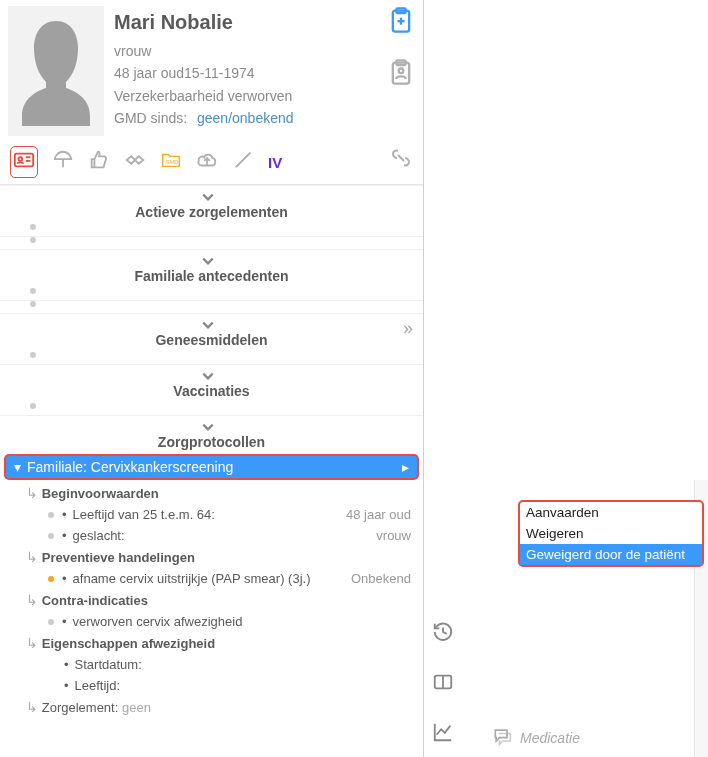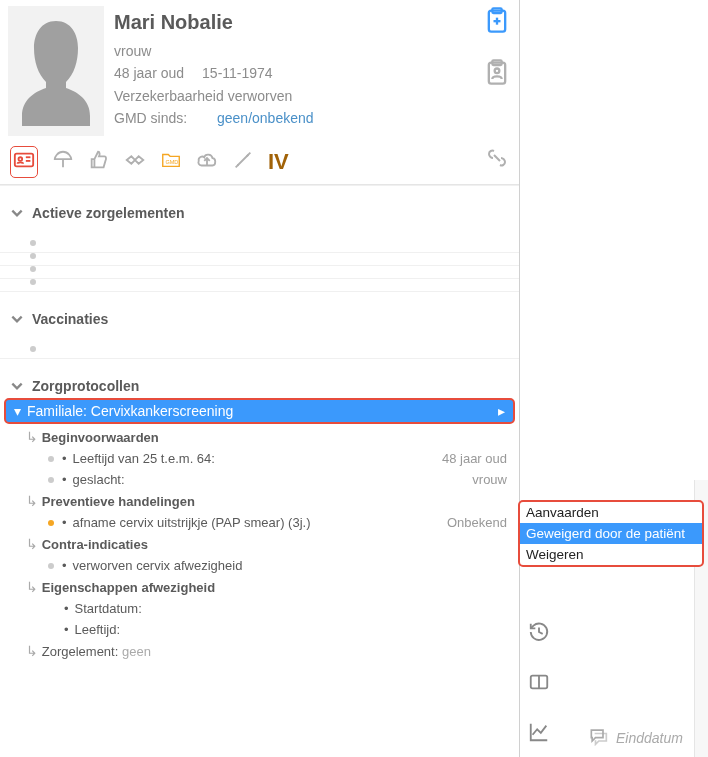--- a/index.html
+++ b/index.html
@@ -1,43 +1,43 @@
 <!DOCTYPE html>
 <html><head>
 <meta charset="utf-8">
 <style>
   * { box-sizing: border-box; margin: 0; padding: 0; font-family: Arial, Helvetica, sans-serif; }
   body { width: 708px; height: 757px; background: #fff; overflow: hidden; position: relative; }
   .app { display: flex; width: 100%; height: 100%; }
-  .left-col { width: 520px; border-right: 1px solid #d0d0d0; display: flex; flex-direction: column; }
+  .left-col { width: 424px; border-right: 1px solid #d0d0d0; display: flex; flex-direction: column; }
   .right-col { flex: 1; position: relative; background: #fff; }
 
   
   .patient-header { display: flex; padding: 6px 8px 4px 8px; position: relative; }
   .avatar { width: 96px; height: 130px; background: #f2f2f2; display: flex; align-items: center; justify-content: center; }
   .avatar svg { width: 80px; height: 110px; }
   .patient-info { flex: 1; padding-left: 10px; color: #888; font-size: 14px; line-height: 1.6; }
   .patient-name { color: #5a5a5a; font-weight: bold; font-size: 20px; margin-bottom: 2px; }
   .info-row { color: #8c8c8c; font-size: 14px; }
-  .info-row .spaced { margin-left: 18px; }
+  .info-row .spaced { }
   .label-blue { color: #4a90c8; }
   .header-icons { position: absolute; right: 8px; top: 6px; display: flex; flex-direction: column; gap: 20px; align-items: center; }
   .header-icons svg { width: 28px; height: 28px; }
 
   
   .icon-row { display: flex; align-items: center; gap: 14px; padding: 6px 10px; border-bottom: 1px solid #e5e5e5; position: relative; }
   .icon-row svg { width: 22px; height: 22px; }
   .icon-row .active { border: 1.5px solid #e74c3c; border-radius: 5px; padding: 2px; }
   .icon-row-right { position: absolute; right: 10px; top: 6px; }
   .icon-row-right svg { width: 24px; height: 24px; }
 
   
   .sections { overflow-y: auto; flex: 1; }
   .section { border-top: 1px solid #f0f0f0; }
-  .section-header { display: flex; align-items: center; padding: 19px 10px; cursor: pointer; position: relative; }
+  .section-header { display: flex; align-items: center; padding: 4px 10px; cursor: pointer; position: relative; flex-direction: column; }
   .chev { width: 14px; height: 14px; margin-right: 8px; display:inline-flex; align-items:center; justify-content:center;}
   .section-title { font-weight: bold; color: #5a5a5a; font-size: 14px; }
   .section-body { padding: 0 10px 6px 30px; }
   .bullet-line { display:flex; align-items:center; color:#aaa; font-size:13px; }
   .bullet-dot { width:6px; height:6px; border-radius:50%; background:#ccc; margin-right:8px; flex-shrink:0; }
   .more-arrow { position:absolute; right:12px; color:#aaa; font-size:18px; letter-spacing:-2px; }
 
   
   .protocol-highlight { background: #3B99FC; color: #fff; display: flex; align-items: center; padding: 3px 8px; border: 2px solid #e74c3c; border-radius: 5px; margin: 2px 4px; position: relative; font-size: 14px; }
   .protocol-highlight .tri { margin-right: 6px; }
@@ -82,21 +82,21 @@
       </div>
       <div class="patient-info">
         <div class="patient-name">Mari Nobalie</div>
         <div class="info-row">vrouw</div>
         <div class="info-row">
           <span>48 jaar oud</span><span class="spaced">15-11-1974</span>
         </div>
         <div class="info-row">Verzekerbaarheid verworven</div>
         <div class="info-row">
           <span>GMD sinds:</span>
-          <span class="label-blue" style="margin-left:26px">geen/onbekend</span>
+          <span class="label-blue" style="margin-left:6px">geen/onbekend</span>
         </div>
       </div>
       <div class="header-icons">
         <span><svg viewBox="0 0 24 24" fill="none" stroke="#3B99FC" stroke-width="2">
               <rect x="5" y="4" width="14" height="18" rx="2"></rect>
               <rect x="8" y="2" width="8" height="4" rx="1"></rect>
               <line x1="12" y1="10" x2="12" y2="16"></line>
               <line x1="9" y1="13" x2="15" y2="13"></line>
             </svg></span>
         <span><svg viewBox="0 0 24 24" fill="none" stroke="#b0b0b0" stroke-width="2">
@@ -133,21 +133,21 @@
       <span><svg viewBox="0 0 24 24" fill="none" stroke="#b0b0b0" stroke-width="2">
             <path d="M6 18 C3 18 2 15 3 13 C2 9 7 7 9 9 C10 5 17 5 18 10 C22 10 22 18 18 18 Z"></path>
             <line x1="12" y1="18" x2="12" y2="10"></line>
             <polyline points="9 13 12 10 15 13"></polyline>
           </svg></span>
       <span><svg viewBox="0 0 24 24" fill="none" stroke="#b0b0b0" stroke-width="2">
             <line x1="18" y1="6" x2="6" y2="18"></line>
             <line x1="20" y1="4" x2="16" y2="8"></line>
             <line x1="4" y1="20" x2="7" y2="17"></line>
           </svg></span>
-      <span style="color:#a16207;font-size:22px;font-weight:600;text-align:center;">IV</span>
+      <span style="color:#6d28d9;font-size:15px;font-weight:600;text-align:center;">IV</span>
       <span class="icon-row-right"><svg viewBox="0 0 24 24" fill="none" stroke="#b0b0b0" stroke-width="2">
             <path d="M8 12 C6 12 4 10 4 8 C4 5 7 4 9 5 M16 12 C18 12 20 14 20 16 C20 19 17 20 15 19 M9 9 L15 15"></path>
           </svg></span>
     </div>
 
     <div class="sections">
 
       <div class="section">
         <div class="section-header">
             <span class="chev">
@@ -165,30 +165,54 @@
       </div>
 
       <div class="section">
         <div class="section-body">
             <div class="bullet-line">
               <span class="bullet-dot"></span>
             </div>
           </div>
       </div>
 
-
-      <div class="section">
-        <div class="section-body">
-            <div class="bullet-line">
-              <span class="bullet-dot"></span>
-            </div>
-          </div>
-      </div>
-
-      <div class="section">
+      <div class="section">
+        <div class="section-header">
+            <span class="chev">
+              <svg viewBox="0 0 12 12">
+                <polyline points="2 4 6 8 10 4" fill="none" stroke="#888" stroke-width="2"></polyline>
+              </svg>
+            </span>
+            <span class="section-title">Familiale antecedenten</span>
+          </div>
+        <div class="section-body">
+            <div class="bullet-line">
+              <span class="bullet-dot"></span>
+            </div>
+          </div>
+      </div>
+
+      <div class="section">
+        <div class="section-body">
+            <div class="bullet-line">
+              <span class="bullet-dot"></span>
+            </div>
+          </div>
+      </div>
+
+      <div class="section">
+        <div class="section-header">
+            <span class="chev">
+              <svg viewBox="0 0 12 12">
+                <polyline points="2 4 6 8 10 4" fill="none" stroke="#888" stroke-width="2"></polyline>
+              </svg>
+            </span>
+            <span class="section-title">Geneesmiddelen</span>
+            <span class="more-arrow">»</span>
+          </div>
         <div class="section-body">
             <div class="bullet-line">
               <span class="bullet-dot"></span>
             </div>
           </div>
       </div>
 
       <div class="section">
         <div class="section-header">
             <span class="chev">
@@ -298,22 +322,22 @@
       <span><svg viewBox="0 0 24 24" stroke-width="2">
             <polyline points="3 3 3 21 21 21"></polyline>
             <polyline points="5 15 10 9 14 13 20 5"></polyline>
           </svg></span>
     </div>
     <div class="right-bottom-label">
       <span><svg viewBox="0 0 24 24" fill="none" stroke="#aaa" stroke-width="2">
             <path d="M4 5 L18 5 L18 14 L9 14 L5 18 L5 14 L4 14 Z"></path>
             <path d="M8 9 L22 9 L22 18 L13 18 L9 22 L9 18 L8 18" opacity="0.6"></path>
           </svg></span>
-      <span>Einddatum</span>
+      <span>Medicatie</span>
     </div>
   </div>
 </div>
 
 <div class="context-menu" id="ctx-menu">
     <div class="menu-item">Aanvaarden</div>
+    <div class="menu-item">Weigeren</div>
     <div class="menu-item highlight">Geweigerd door de patiënt</div>
-    <div class="menu-item">Weigeren</div>
   </div>
 
 </body></html>

